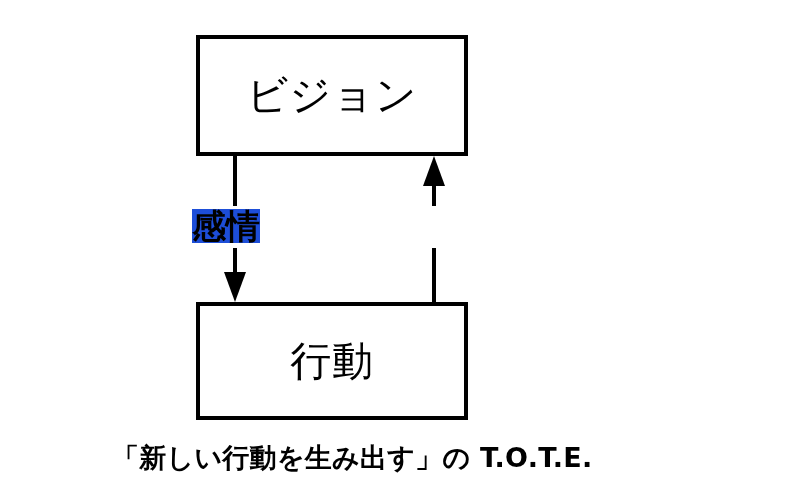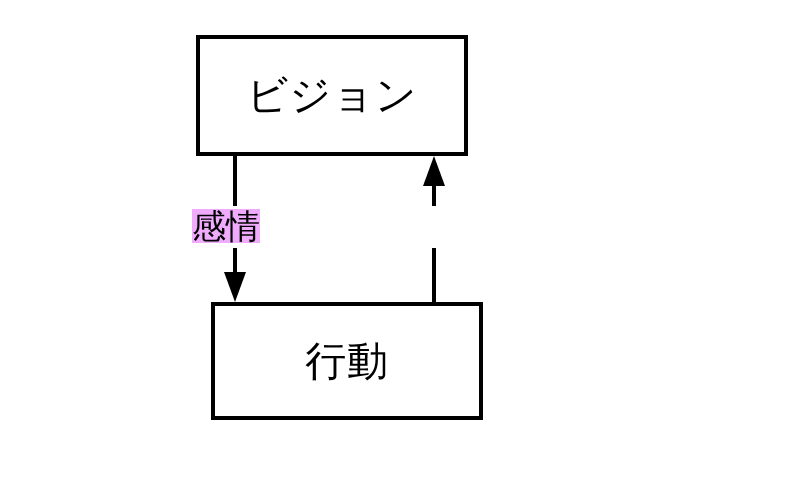--- a/index.html
+++ b/index.html
@@ -34,21 +34,21 @@
     align-items: center;
     justify-content: center;
   }
   #box-vision {
     left: 196px;
     top: 35px;
     width: 272px;
     height: 121px;
   }
   #box-action {
-    left: 211px;
+    left: 196px;
     top: 302px;
     width: 272px;
     height: 118px;
   }
   .node-label {
     font-size: 41px;
     font-weight: 500;
     line-height: 1;
     letter-spacing: 0.02em;
     white-space: nowrap;
@@ -61,24 +61,24 @@
     top: 0;
     width: 800px;
     height: 500px;
     pointer-events: none;
   }
 
   
   .edge-label {
     position: absolute;
     font-size: 34px;
-    font-weight: 400;
+    font-weight: 700;
     line-height: 1;
     white-space: nowrap;
-    background: #f0abfc;
+    background: #1d4ed8;
   }
   #label-emotion {
     left: 192px;
     top: 209px;
   }
   #label-communication {
     left: 317px;
     top: 209px;
   }
 
@@ -118,14 +118,15 @@
     <g>
       <line x1="434" y1="302" x2="434" y2="248" stroke="#000000" stroke-width="4"></line>
       <line x1="434" y1="206" x2="434" y2="170" stroke="#000000" stroke-width="4"></line>
       <polygon points="434,156 423,186 445,186" fill="#000000"></polygon>
     </g>
   </svg>
 
   <div class="edge-label" id="label-emotion">感情</div>
 
 
+  <div id="caption">「新しい行動を生み出す」の T.O.T.E.</div>
 
 </div>
 
 </body></html>

